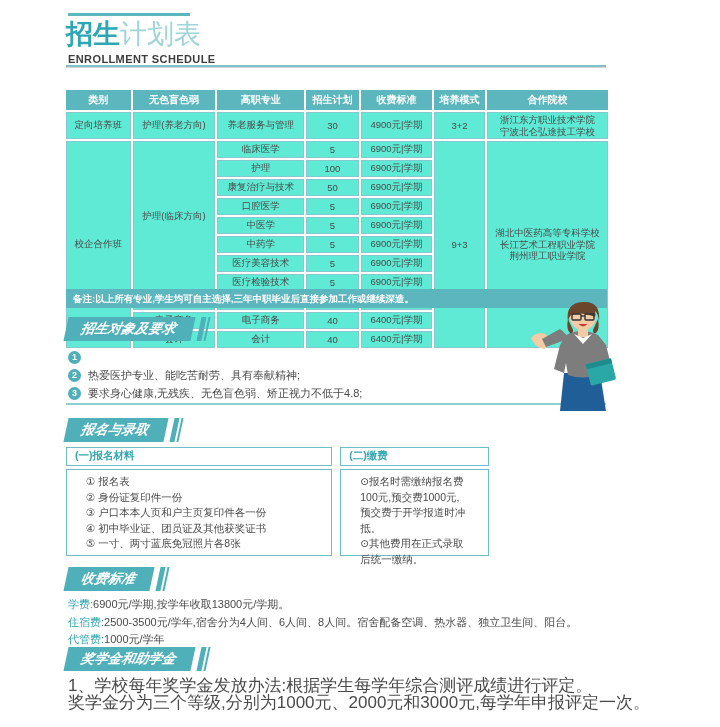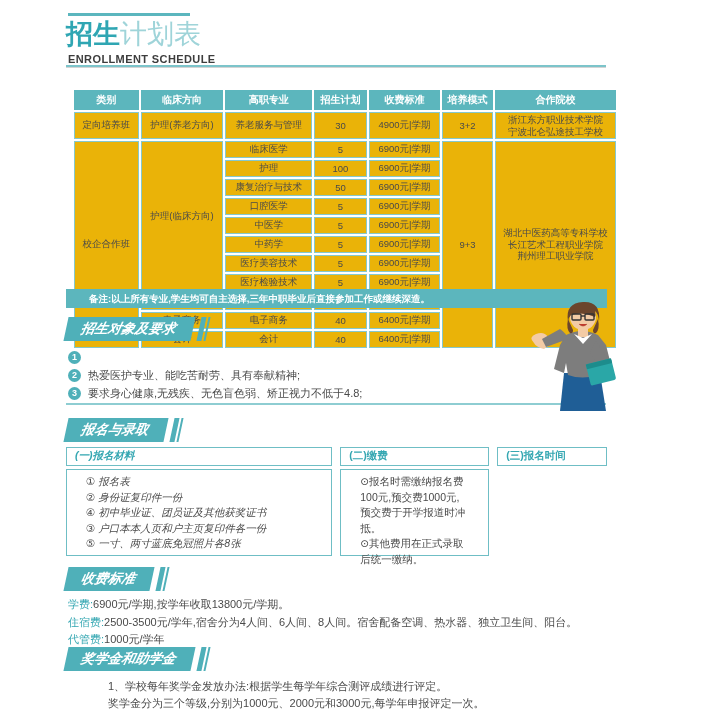--- a/index.html
+++ b/index.html
@@ -10,30 +10,30 @@
   
   .accent-line { position:absolute; left:68px; top:13px; width:122px; height:3px; background:#5bb6be; }
   .page-title { position:absolute; left:66px; top:18px; font-size:27px; line-height:33px; white-space:nowrap; }
   .page-title .t-bold { color:#2fa6b3; font-weight:bold;text-align:center; }
   .page-title .t-light { color:#9fd4d9; font-weight:normal;text-align:right; }
   .page-subtitle { position:absolute; left:68px; top:53px; font-size:11px; font-weight:bold; color:#3d3d3d; letter-spacing:0.4px; }
   .header-rule { position:absolute; left:66px; top:65px; width:540px; height:2px;
                  border-top:2px solid #7cc4ca; border-bottom:1px solid #d4d4d4; }
 
   
-  .sched-wrap { position:absolute; left:72px; top:88px; width:546px; }
+  .sched-wrap { position:absolute; left:64px; top:88px; width:546px; }
   table.sched { border-collapse:separate; border-spacing:2px; width:100%; table-layout:fixed; }
   table.sched th, table.sched td { border:1px solid #85c8cd; text-align:center; vertical-align:middle;
-                 font-size:9.5px; color:#4a4a4a; padding:1px 2px; background:#eab308; }
+                 font-size:9.5px; color:#4a4a4a; padding:1px 2px; background:#5eead4; }
   table.sched th { background:#5cb6bd; border-color:#5cb6bd; color:#fff; font-weight:bold; font-size:10px; height:20px; }
   tr.r-first td { height:24px; }
   tr.r-sub td { height:12px; }
   .cell-lines span { display:block; line-height:11.5px; }
   .note-bar { position:absolute; left:66px; top:289px; width:541px; height:19px; background:#5cb6bd;
-              color:#fff; font-weight:bold; font-size:9.5px; line-height:19px; padding-left:23px; white-space:nowrap; }
+              color:#fff; font-weight:bold; font-size:9.5px; line-height:19px; padding-left:7px; white-space:nowrap; }
 
   
   .badge { position:absolute; display:flex; align-items:stretch; height:24px; }
   .badge .shape { background:#4fb0b9; color:#fff; font-weight:bold; font-style:italic;
                   font-size:13.5px; line-height:24px; padding:0 17px 0 15px; transform:skewX(-12deg); }
   .badge .bars { display:flex; margin-left:6px; transform:skewX(-12deg); }
   .badge .bar-thick { width:5px; background:#4fb0b9; margin-right:2px; }
   .badge .bar-thin  { width:2px; background:#4fb0b9; }
 
   
@@ -47,27 +47,27 @@
   
   .teacher { position:absolute; left:526px; top:301px; width:124px; height:112px; z-index:2; }
 
   
   .boxes { position:absolute; left:66px; top:447px; width:541px; display:flex; gap:8px; }
   .rbox { display:flex; flex-direction:column; }
   .rbox-head { border:1px solid #6fbec5; color:#35a7b2; font-weight:bold; font-size:10.5px;
                padding:1px 8px 2px 8px; margin-bottom:3px; }
   .rbox-body { border:1px solid #6fbec5; height:87px; padding:4px 19px; font-size:10.5px; line-height:15.5px; }
   .rbox-body span { display:block; }
-  .w1 { width:284px;font-style:italic; } .w2 { width:159px; } .w3 { width:117px; }
+  .w1 { width:284px; } .w2 { width:159px; } .w3 { width:117px; }
 
   
   .fee-list { position:absolute; left:68px; top:596px; font-size:11px; }
   .fee-line { line-height:17.5px; white-space:nowrap; }
   .fee-label { color:#35a7b2; }
-  .sch-list { position:absolute; left:68px; top:678px; font-size:11px;margin-left:40px; }
+  .sch-list { position:absolute; left:68px; top:678px; font-size:17px; }
   .sch-line { line-height:16.5px; white-space:nowrap; }
 </style>
 </head>
 <body>
 
 <div class="page">
 
   <div class="accent-line"></div>
   <div class="page-title">
     <span class="t-bold">招生</span><span class="t-light">计划表</span>
@@ -82,21 +82,21 @@
           <col style="width:82px">
           <col style="width:86px">
         <col style="width:52px">
           <col style="width:71px">
           <col style="width:50px">
           <col style="width:120px">
       </colgroup>
       <tbody>
           <tr>
         <th>类别</th>
-        <th>临床方向</th>
+        <th>无色盲色弱</th>
         <th>高职专业</th>
         <th>招生计划</th>
         <th>收费标准</th>
         <th>培养模式</th>
         <th>合作院校</th>
       </tr>
       <tr class="r-first">
         <td>定向培养班</td>
         <td>护理(养老方向)</td>
         <td>养老服务与管理</td>
@@ -239,34 +239,33 @@
         <div class="bar-thick"></div>
         <div class="bar-thin"></div>
       </div>
   </div>
   <div class="boxes">
     <div class="rbox w1">
       <div class="rbox-head">(一)报名材料</div>
       <div class="rbox-body">
         <span>① 报名表</span>
         <span>② 身份证复印件一份</span>
+        <span>③ 户口本本人页和户主页复印件各一份</span>
         <span>④ 初中毕业证、团员证及其他获奖证书</span>
-        <span>③ 户口本本人页和户主页复印件各一份</span>
         <span>⑤ 一寸、两寸蓝底免冠照片各8张</span>
       </div>
     </div>
     <div class="rbox w2">
       <div class="rbox-head">(二)缴费</div>
       <div class="rbox-body">
         <span>⊙报名时需缴纳报名费100元,预交费1000元,预交费于开学报道时冲抵。</span>
         <span>⊙其他费用在正式录取后统一缴纳。</span>
       </div>
     </div>
     <div class="rbox w3">
-      <div class="rbox-head">(三)报名时间</div>
     </div>
   </div>
 
   <div class="badge" style="left:66px; top:567px;">
     <div class="shape">收费标准</div>
     <div class="bars">
         <div class="bar-thick"></div>
         <div class="bar-thin"></div>
       </div>
   </div>

